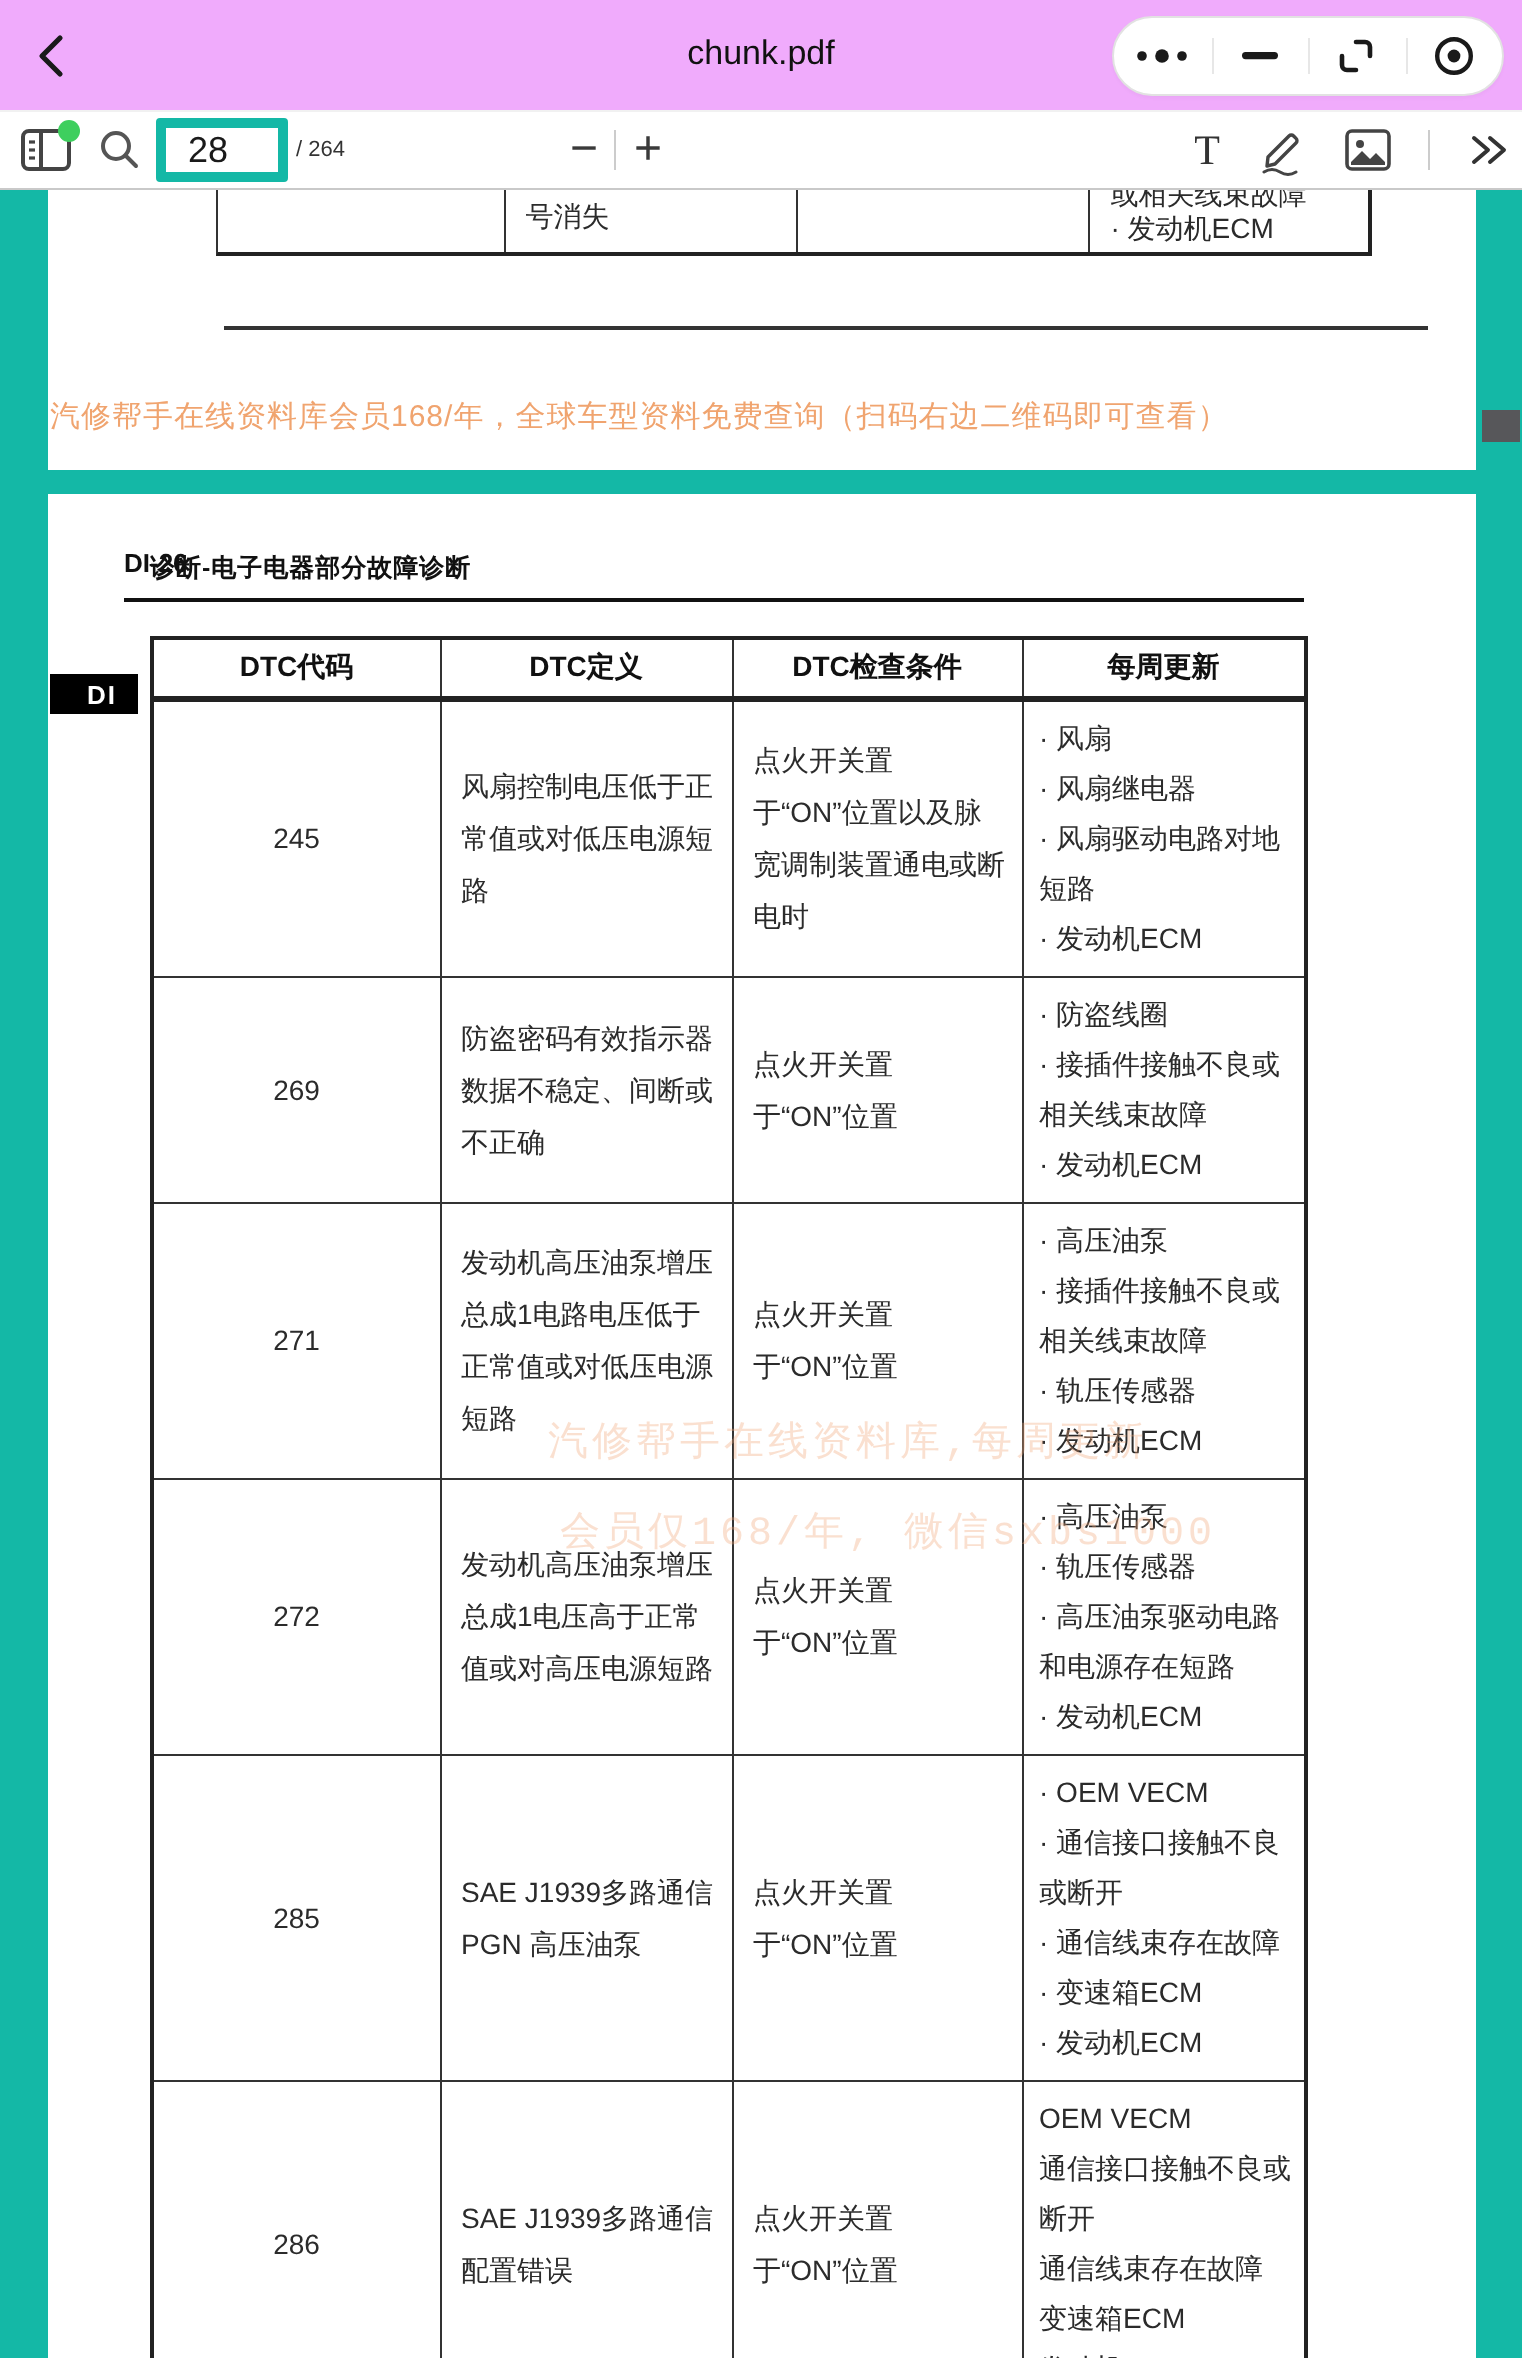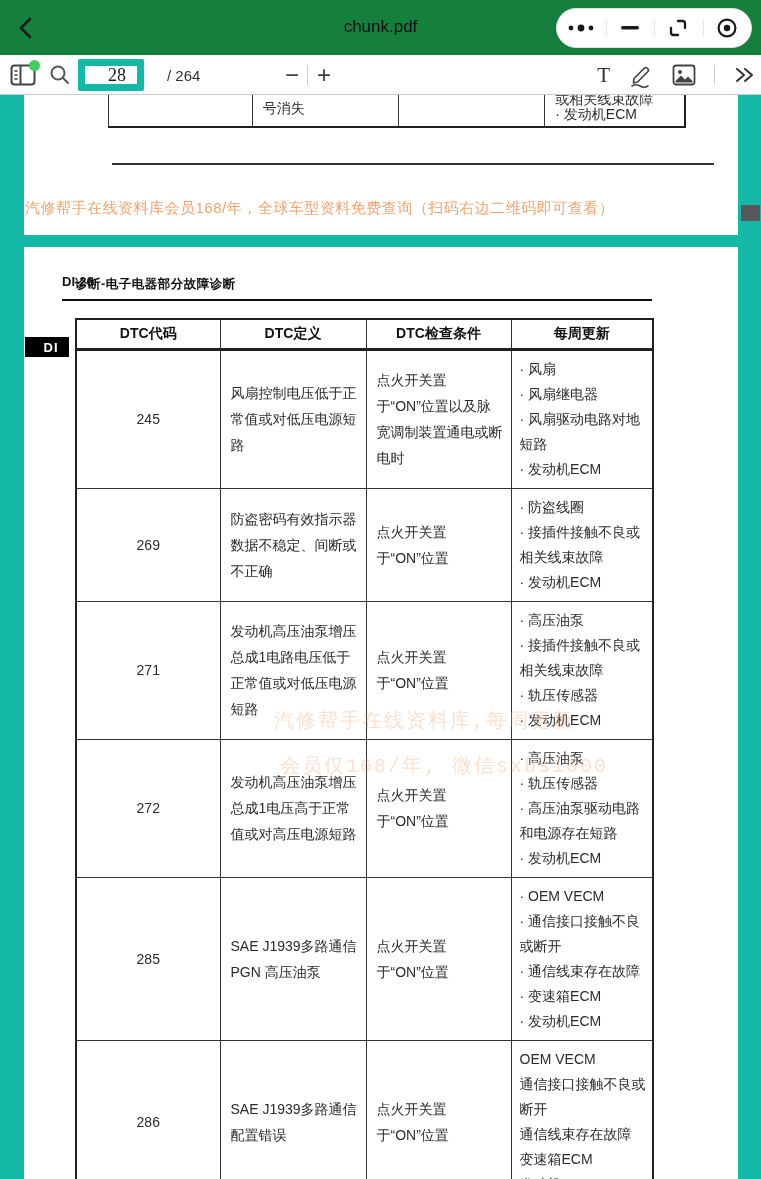--- a/index.html
+++ b/index.html
@@ -1,21 +1,21 @@
 <!DOCTYPE html>
 <html><head>
 <meta charset="utf-8">
 <style>
   * { margin:0; padding:0; box-sizing:border-box; }
   html,body { width:761px; height:1179px; }
   body { font-family:"Liberation Sans", sans-serif; background:#d2d2d5; overflow:hidden; }
   #app { position:relative; width:761px; height:1179px; }
 
   
-  .titlebar { position:absolute; top:0; left:0; width:761px; height:56px; background:#15803d;
+  .titlebar { position:absolute; top:0; left:0; width:761px; height:56px; background:#f0abfc;
               border-bottom:1px solid #f1f1f1; }
   .back-btn { position:absolute; left:12px; top:13px; width:30px; height:30px; cursor:pointer; }
   .doc-title { position:absolute; left:0; right:0; top:17px; text-align:center; font-size:17px;
                font-weight:500; color:#111; }
   .capsule { position:absolute; right:9px; top:8px; height:40px; width:196px; background:#fff;
              border:1px solid #e2e2e2; border-radius:22px; display:flex; align-items:center;
              box-shadow:0 1px 2px rgba(0,0,0,0.03); }
   .capsule .seg { flex:1; display:flex; align-items:center; justify-content:center; height:100%;
                   cursor:pointer; position:relative; }
   .capsule .seg + .seg::before { content:""; position:absolute; left:0; top:10px; bottom:10px;
@@ -23,24 +23,24 @@
 
   
   .toolbar { position:absolute; top:56px; left:0; width:761px; height:39px; background:#fff;
              border-bottom:1px solid #c9c9c9; }
   .tb-item { position:absolute; top:0; height:38px; display:flex; align-items:center; }
   .sidebar-btn { left:10px; cursor:pointer; }
   .sidebar-wrap { position:relative; width:26px; height:22px; }
   .green-dot { position:absolute; right:-4px; top:-4px; width:11px; height:11px; border-radius:50%;
                background:#3ecf5e; }
   .search-btn { left:48px; cursor:pointer; }
-  .page-input { position:absolute; left:78px; top:3px; width:66px; height:32px; border:7px solid #14b8a6;
-                border-radius:2px; font-size:18px; font-family:Liberation Serif, serif;
-                text-align:right; padding-right:11px; color:#1a1a1a; background:#fff; }
-  .page-count { left:167px; font-size:15px; color:#333; }
+  .page-input { position:absolute; left:78px; top:3px; width:66px; height:32px; border:5px solid #14b8a6;
+                border-radius:2px; font-size:18px; font-family:Liberation Sans, sans-serif;
+                text-align:right; padding-right:25px; color:#1a1a1a; background:#fff; }
+  .page-count { left:148px; font-size:11px; color:#333; }
   .zoom-out { left:281px; font-size:24px; color:#3a3a3a; width:22px; justify-content:center; cursor:pointer; }
   .zoom-divider { position:absolute; left:307px; top:9px; width:1px; height:20px; background:#ccc; }
   .zoom-in { left:312px; font-size:24px; color:#3a3a3a; width:24px; justify-content:center; cursor:pointer; }
   .zoom-select { position:absolute; left:352px; top:4px; width:176px; height:31px; background:#d5d5d5;
                  border-radius:2px; display:flex; align-items:center; padding:0 12px 0 14px;
                  font-size:17px; color:#111; cursor:pointer; }
   .zoom-select .lbl { flex:1; }
   .right-tools { position:absolute; right:6px; top:0; height:38px; display:flex; align-items:center; gap:18px; }
   .tool-btn { display:flex; align-items:center; justify-content:center; cursor:pointer; }
   .t-glyph { font-family:"Liberation Serif", serif; font-size:21px; color:#333; }
@@ -54,21 +54,21 @@
   .scroll-thumb { position:absolute; right:1px; top:110px; width:19px; height:16px; background:#57575a; }
 
   
   .ptable { position:absolute; left:84px; top:0; width:578px; height:33px; display:flex;
             border-left:1px solid #333; border-bottom:2px solid #222; }
   .ptable .pc { border-right:1px solid #333; height:100%; position:relative; font-size:14px; color:#2b2b2b; }
   .ptable .pc:nth-child(1){ width:144px; }
   .ptable .pc:nth-child(2){ width:146px; }
   .ptable .pc:nth-child(3){ width:147px; }
   .ptable .pc:nth-child(4){ width:141px; border-right:2px solid #222; }
-  .pc .l1 { position:absolute; left:10px; top:-7px; line-height:22px; white-space:nowrap; }
+  .pc .l1 { position:absolute; left:10px; top:-7px; line-height:22px; white-space:nowrap;font-family:Liberation Serif, serif; }
   .pc .l2 { position:absolute; left:10px; top:8px; line-height:22px; white-space:nowrap; }
   .pc .single { position:absolute; left:10px; top:2px; line-height:22px; }
   .separator { position:absolute; left:88px; top:68px; width:602px; height:2px; background:#333; }
   .banner { position:absolute; left:1px; top:104px; font-size:15px; color:#f0a46f; letter-spacing:0.5px;
             white-space:nowrap; }
 
   
   .page-label { position:absolute; left:38px; top:27px; font-size:13px; font-weight:bold; color:#111; }
   .section-title { position:absolute; left:51px; top:29px; width:577px; text-align:left;
                    font-size:12.5px; font-weight:bold; color:#111; letter-spacing:0.5px; }

